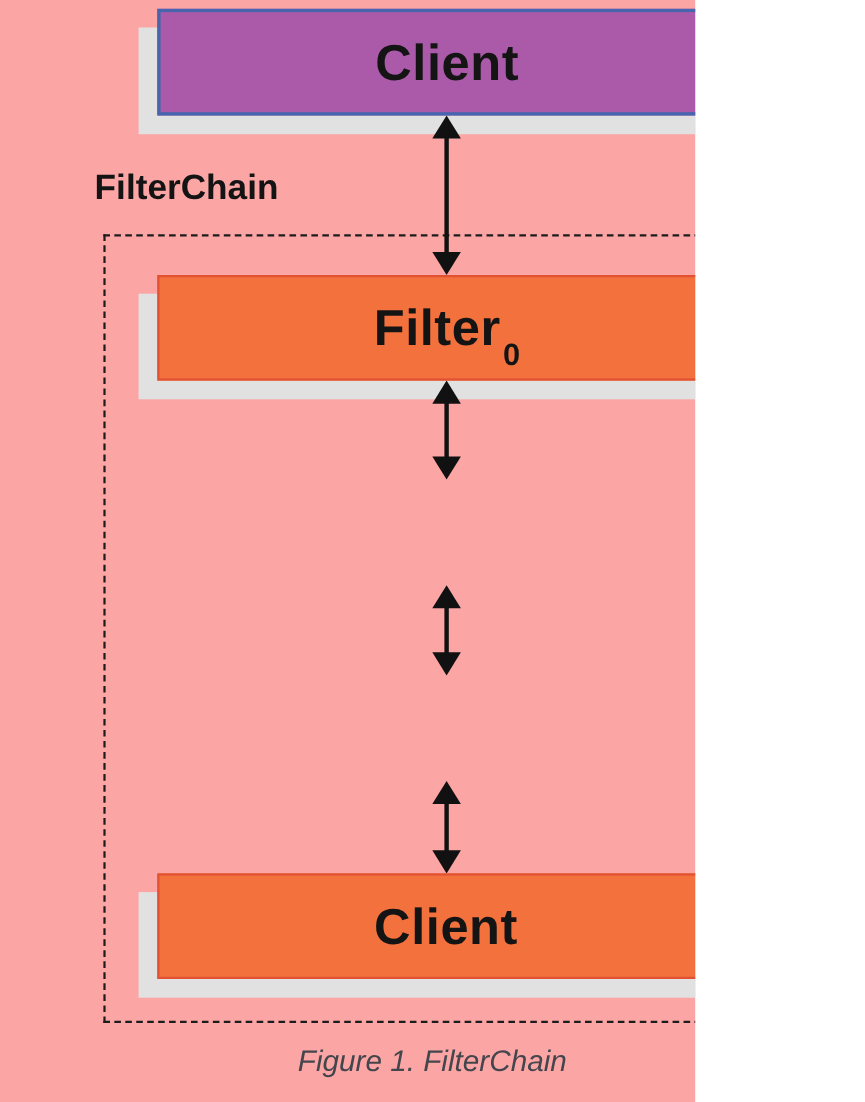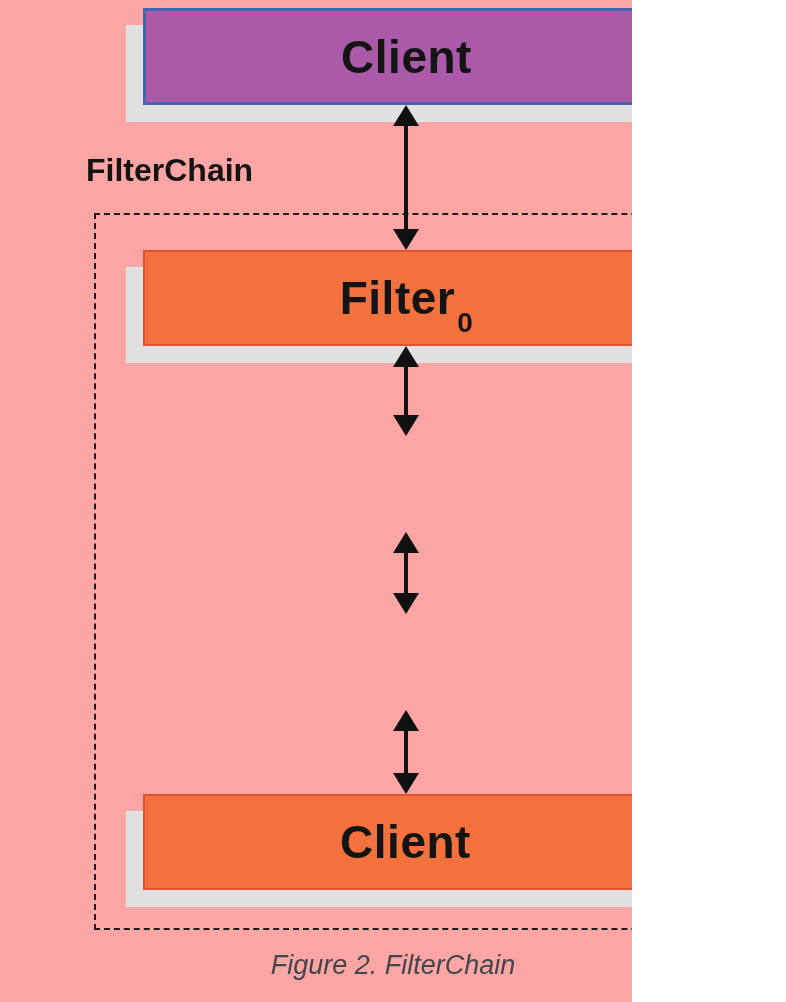--- a/index.html
+++ b/index.html
@@ -151,15 +151,15 @@
 
 
   <div class="arrow arrow-4">
     <div class="shaft"></div>
   </div>
 
   <div class="node node-orange" style="top:794px">
     <span class="node-label"><span>Client</span><span class="node-sub"></span></span>
   </div>
 
-  <div class="caption">Figure 2. FilterChain</div>
+  <div class="caption">Figure 1. FilterChain</div>
 
 </div>
 
 </body></html>

